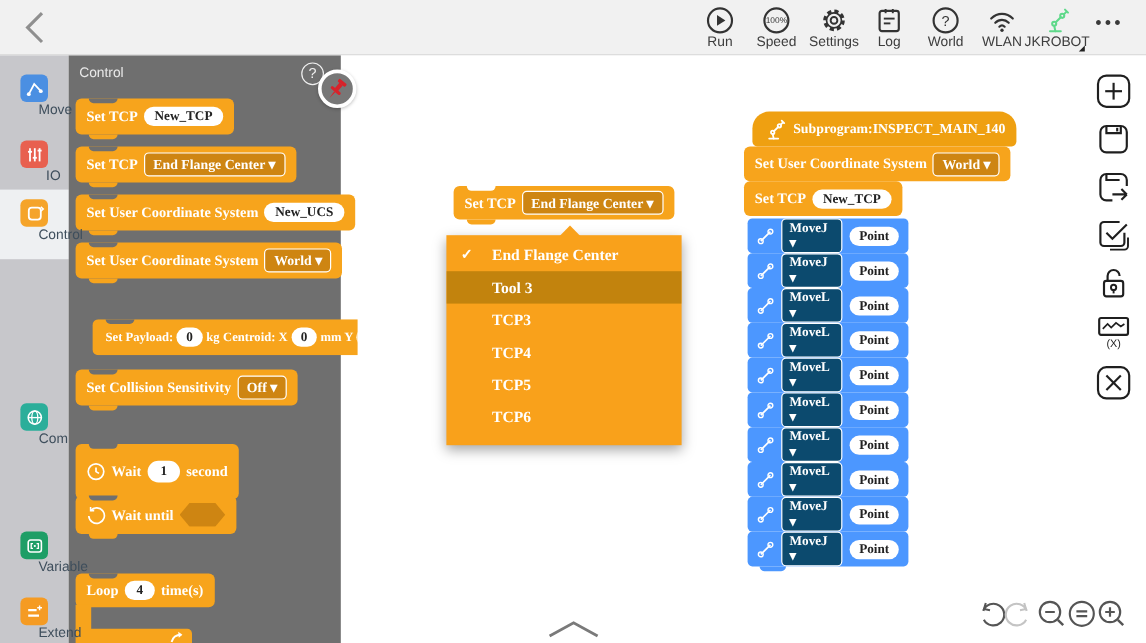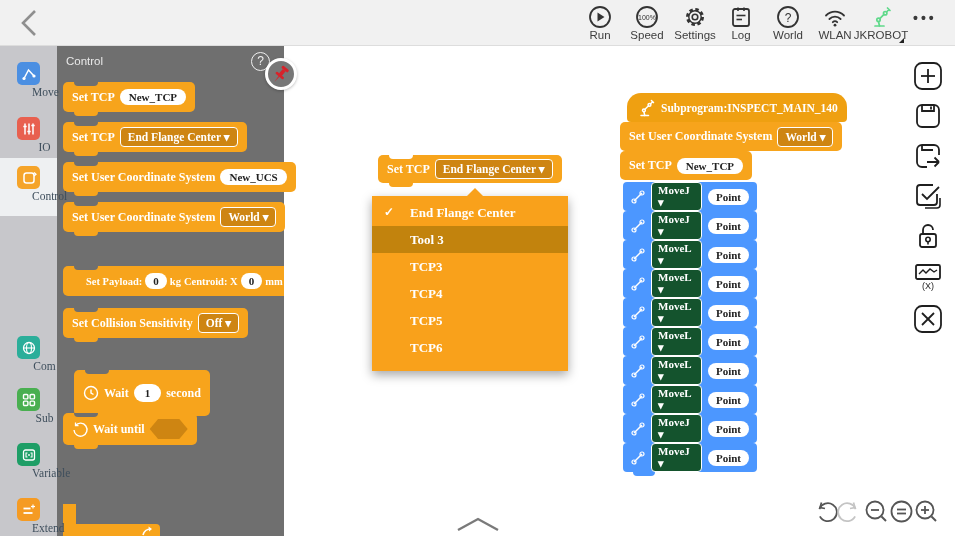--- a/index.html
+++ b/index.html
@@ -18,21 +18,21 @@
                border-left:5px solid transparent; border-bottom:5px solid #222; }
   .tb-more { position:absolute; left:913px; top:10px; width:34px; font-size:14px;
              letter-spacing:3px; color:#3a3a3a; font-weight:bold; cursor:pointer; }
 
   
   .sidebar { position:absolute; left:0; top:46px; width:57px; height:490px; background:#c7c7cb; z-index:20; }
   .side-item { position:absolute; left:0; width:57px; height:52px; text-align:center; cursor:pointer; }
   .side-item.selected { background:#eef0f2; height:58px; }
   .tile { display:block; margin:4px auto 1px; width:23px; height:23px; border-radius:5px; position:relative; }
   .tile svg { position:absolute; left:50%; top:50%; transform:translate(-50%,-50%); }
-  .side-label { display:block; font-family:Liberation Serif, serif; font-size:11.5px; color:#3e4e5c;margin-left:32px; }
+  .side-label { display:block; font-family:Liberation Sans, sans-serif; font-size:11.5px; color:#3e4e5c;margin-left:32px; }
   .t-move{background:#4b8fe2;} .t-io{background:#e8604f;} .t-control{background:#f5a42a;}
   .t-calc{background:#52b653;} .t-char{background:#a2b327;} .t-com{background:#2bae9a;}
   .t-sub{background:#49af50;} .t-var{background:#1e9e66;} .t-ext{background:#f59b23;}
 
   
   .panel { position:absolute; left:57px; top:46px; width:227px; height:490px;
            background:#6f6f6f; overflow:hidden; z-index:10; }
   .panel-title { position:absolute; left:9px; top:9px; font-size:11.5px; color:#e9e9e9; }
   .help-circle { position:absolute; right:14px; top:6px; width:19px; height:19px; border:1.6px solid #f0f0f0;
                  border-radius:50%; color:#f0f0f0; font-size:12px; line-height:16px; text-align:center; cursor:pointer; }
@@ -52,21 +52,21 @@
             background:#f7a41c; border-radius:0 0 4px 4px; }
   .oval { background:#fff; color:#222; border-radius:20px; padding:2px 9px; font-size:11px;
           font-weight:bold; cursor:text; }
   .dd-btn { background:#ce8512; border:1px solid #fff; border-radius:4px; padding:2px 7px;
             color:#fff; font-size:11.5px; font-weight:bold; cursor:pointer; }
   .hexslot { width:38px; height:20px; background:#ce8512;
              clip-path:polygon(22% 0,78% 0,100% 50%,78% 100%,22% 100%,0 50%); cursor:pointer; }
   .bblock { position:absolute; display:flex; align-items:center; gap:6px; background:#4c97ff;
             border-radius:4px; padding:0 8px; height:29px; width:134px;
             color:#fff; font-family:"Liberation Serif", serif; font-weight:bold; font-size:11px; cursor:grab; }
-  .bblock .dd-btn { background:#14532d; border:1px solid #fff; font-size:11px; padding:1px 6px; }
+  .bblock .dd-btn { background:#0c4a6e; border:1px solid #fff; font-size:11px; padding:1px 6px; }
   .bblock .oval { font-size:11px; padding:2px 8px; }
   .bblock .tab-bot { position:absolute; bottom:-4px; left:10px; width:22px; height:4px;
             background:#4c97ff; border-radius:0 0 4px 4px; }
   .hat { border-radius:14px 14px 4px 4px; height:29px; }
 
   
   .loop-arm { position:absolute; left:63px; top:504px; width:13px; height:22px; background:#f7a41c; }
   .loop-foot { position:absolute; left:63px; top:524px; width:97px; height:12px; background:#f7a41c;
                border-radius:0 4px 0 0; }
   .loop-foot svg { position:absolute; right:5px; top:1px; }
@@ -211,33 +211,20 @@
   <div class="side-item" style="top:286px">
     <span class="tile t-com">
       <svg width="15" height="15" viewBox="0 0 15 15">
             <circle cx="7.5" cy="7.5" r="5.5" fill="none" stroke="#fff" stroke-width="1.3"></circle>
             <ellipse cx="7.5" cy="7.5" rx="2.5" ry="5.5" fill="none" stroke="#fff" stroke-width="1.1"></ellipse>
             <line x1="2" y1="7.5" x2="13" y2="7.5" stroke="#fff" stroke-width="1.1"></line>
           </svg>
     </span>
     <span class="side-label">Com</span>
   </div>
-  <div class="side-item" style="top:338px">
-    <span class="tile t-sub">
-      <svg width="15" height="15" viewBox="0 0 15 15">
-            <g fill="none" stroke="#fff" stroke-width="1.4">
-              <rect x="2" y="2" width="4.4" height="4.4" rx="1"></rect>
-              <rect x="8.6" y="2" width="4.4" height="4.4" rx="1"></rect>
-              <rect x="2" y="8.6" width="4.4" height="4.4" rx="1"></rect>
-              <rect x="8.6" y="8.6" width="4.4" height="4.4" rx="1"></rect>
-            </g>
-          </svg>
-    </span>
-    <span class="side-label">Sub</span>
-  </div>
   <div class="side-item" style="top:393px">
     <span class="tile t-var">
       <svg width="15" height="15" viewBox="0 0 15 15">
             <rect x="2" y="2.5" width="11" height="10" rx="2" fill="none" stroke="#fff" stroke-width="1.3"></rect>
             <path d="M6 5.5h-1.5v4H6M9 5.5h1.5v4H9" fill="none" stroke="#fff" stroke-width="1.1"></path>
             <circle cx="7.5" cy="7.5" r="0.9" fill="#fff"></circle>
           </svg>
     </span>
     <span class="side-label">Variable</span>
   </div>
@@ -295,40 +282,40 @@
   <span class="oval">New_UCS</span>
 </div>
 
 <div class="oblock in-panel" style="left:63px; top:202px; z-index:11">
   <span class="notch-top"></span>
   <span class="tab-bot"></span>
   <span>Set User Coordinate System</span>
   <span class="dd-btn"><span>World</span> <span>▾</span></span>
 </div>
 
-<div class="oblock in-panel" style="left:63px; top:266px; width:262px; gap:3px; font-size:10.5px; padding:0 23px; z-index:11; clip-path:inset(0 41px 0 0)">
+<div class="oblock in-panel" style="left:77px; top:266px; width:262px; gap:3px; font-size:10.5px; padding:0 11px; z-index:11; clip-path:inset(0 41px 0 0)">
   <span class="notch-top"></span>
   <span class="tab-bot"></span>
   <span>Set Payload:</span>
   <span class="oval" style="padding:2px 8px">0</span>
   <span>kg</span>
   <span>Centroid: X</span>
   <span class="oval" style="padding:2px 8px">0</span>
   <span>mm Y</span>
   <span class="oval" style="padding:2px 10px">&nbsp;</span>
 </div>
 
 <div class="oblock in-panel" style="left:63px; top:308px; z-index:11">
   <span class="notch-top"></span>
   <span class="tab-bot"></span>
   <span>Set Collision Sensitivity</span>
   <span class="dd-btn"><span>Off</span> <span>▾</span></span>
 </div>
 
-<div class="oblock in-panel" style="left:74px; top:370px; height:46px; z-index:11">
+<div class="oblock in-panel" style="left:63px; top:370px; height:46px; z-index:11">
   <span class="notch-top"></span>
   <span class="tab-bot"></span>
   <svg width="16" height="16" viewBox="0 0 16 16">
     <circle cx="8" cy="8" r="6.5" fill="none" stroke="#fff" stroke-width="1.4"></circle>
     <path d="M8 4.5V8l2.5 1.5" fill="none" stroke="#fff" stroke-width="1.4"></path>
   </svg>
   <span>Wait</span>
   <span class="oval" style="padding:3px 11px">1</span>
   <span>second</span>
 </div>
@@ -337,20 +324,26 @@
   <span class="notch-top"></span>
   <span class="tab-bot"></span>
   <svg width="16" height="16" viewBox="0 0 16 16">
     <path d="M3.5 4.5A6.5 6.5 0 1 1 2 9" fill="none" stroke="#fff" stroke-width="1.4"></path>
     <path d="M3.5 1.5v3h3" fill="none" stroke="#fff" stroke-width="1.3"></path>
   </svg>
   <span>Wait until</span>
   <span class="hexslot"></span>
 </div>
 
+<div class="oblock in-panel" style="left:63px; top:478px; height:28px; z-index:11">
+  <span class="notch-top"></span>
+  <span>Loop</span>
+  <span class="oval" style="padding:2px 10px">4</span>
+  <span>time(s)</span>
+</div>
 <div class="loop-arm" style="z-index:11"></div>
 <div class="loop-foot" style="z-index:11">
   <svg width="14" height="12" viewBox="0 0 14 12">
     <path d="M2 10c1-4 4-6 8-6" fill="none" stroke="#fff" stroke-width="1.6"></path>
     <path d="M7.5 1.5L11 4 8 6.5" fill="#fff"></path>
   </svg>
 </div>
 
 <div class="oblock" style="left:378px; top:155px; height:28px; z-index:24">
   <span class="notch-top notch-white"></span>

